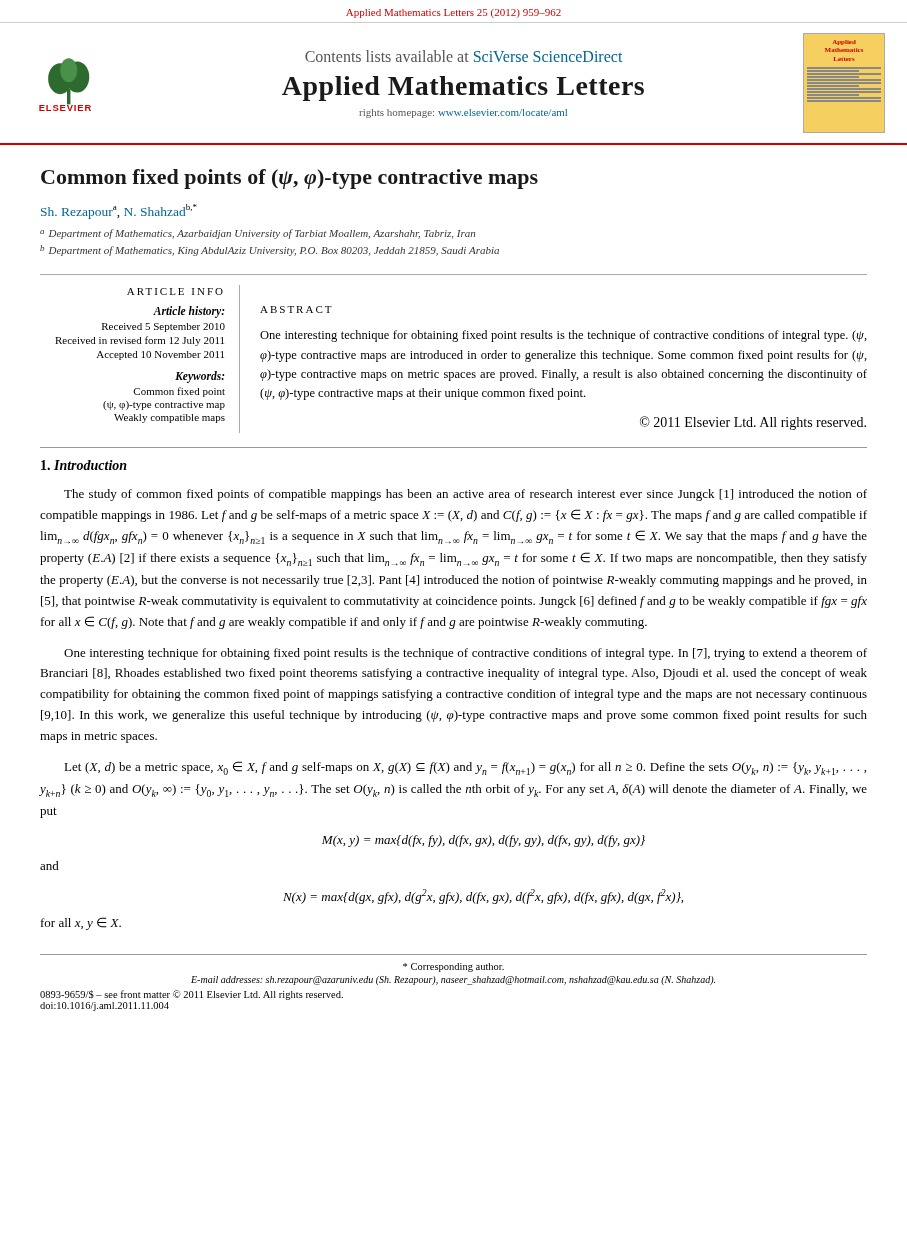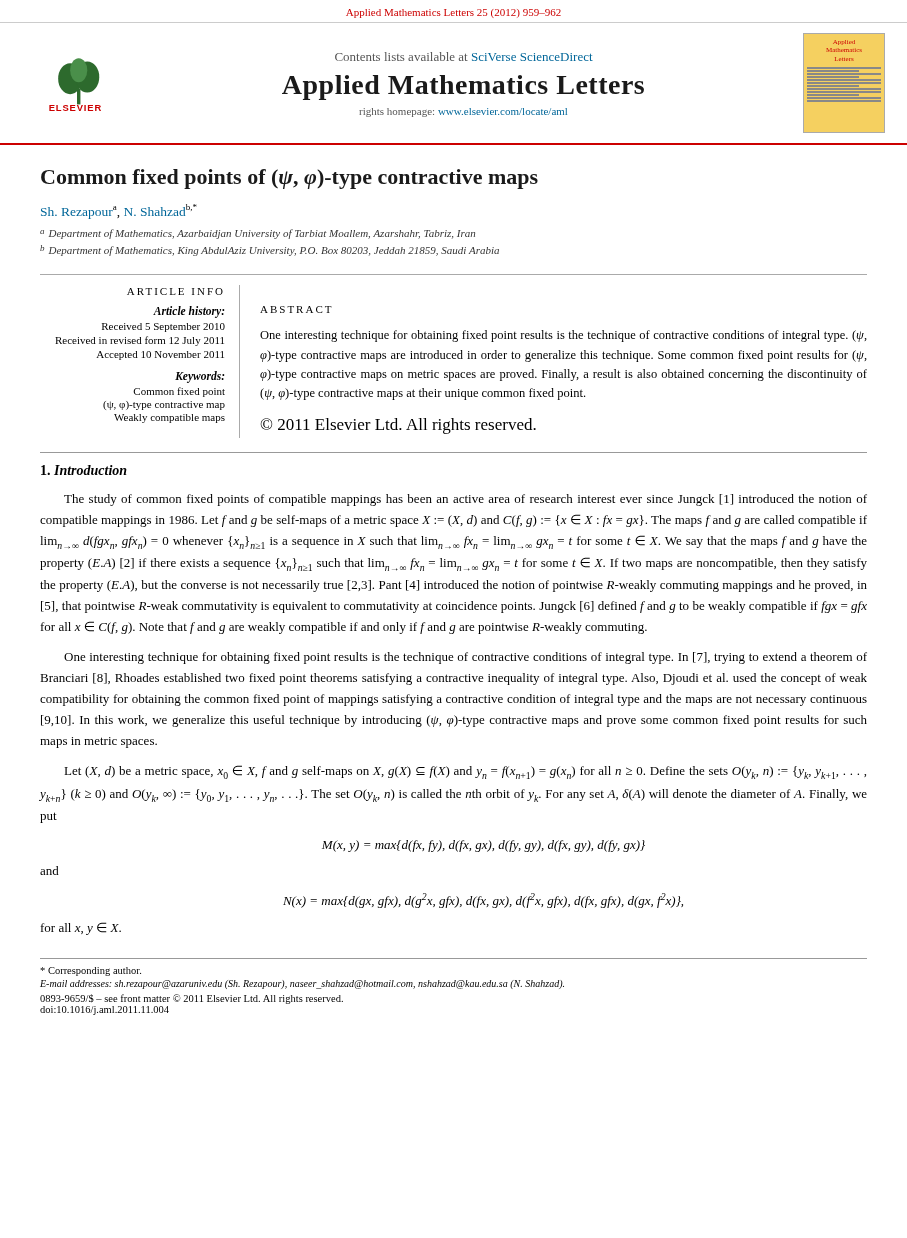--- a/index.html
+++ b/index.html
@@ -34,41 +34,41 @@
       border-bottom: 2px solid #c00;
       padding: 10px 18px 10px 18px;
       gap: 10px;
     }
 
     .journal-header .logo-area {
       width: 110px;
       flex-shrink: 0;
       display: flex;
       flex-direction: column;
-      align-items: flex-end;
+      align-items: center;
       justify-content: center;
     }
 
     .elsevier-logo {
       width: 90px;
       height: 60px;
       position: relative;
     }
 
     .journal-header .center-area {
       flex: 1;
       display: flex;
       flex-direction: column;
       align-items: center;
       justify-content: center;
       gap: 4px;
     }
 
     .journal-header .center-area .contents-line {
-      font-size: 13px;
+      font-size: 16px;
       color: #555;
     }
 
     .journal-header .center-area .contents-line a {
       color: #006699;
       text-decoration: none;
     }
 
     .journal-header .center-area .journal-title {
       font-size: 28px;
@@ -104,21 +104,21 @@
       border: 1px solid #aaa;
       display: flex;
       flex-direction: column;
       align-items: center;
       justify-content: flex-start;
       padding: 4px 3px;
     }
 
     .journal-thumbnail .thumb-title {
       font-size: 7px;
-      font-weight: normal;
+      font-weight: bold;
       text-align: center;
       color: #c00;
       line-height: 1.2;
       margin-bottom: 3px;
     }
 
     .journal-thumbnail .thumb-lines {
       width: 100%;
     }
 
@@ -249,21 +249,22 @@
       margin-bottom: 8px;
     }
 
     .abstract-col .abstract-text {
       text-align: justify;
       font-size: 12.5px;
       line-height: 1.55;
     }
 
     .abstract-col .copyright {
-      font-size: 17px;
+      text-align: right;
+      font-size: 14px;
       margin-top: 8px;
     }
 
     
     .section-divider {
       border: none;
       border-top: 1px solid #999;
       margin: 10px 0;
     }
 
@@ -305,20 +306,21 @@
     .footnotes {
       border-top: 1px solid #999;
       margin-top: 20px;
       padding-top: 6px;
       font-size: 10.5px;
     }
 
     .footnote-line {
       margin-bottom: 2px;
       color: #000;
+      text-align: center;
     }
 
     .footnote-email {
       font-style: italic;
       font-size: 10px;
     }
 
     .footnote-legal {
       margin-top: 4px;
       font-size: 10.5px;

